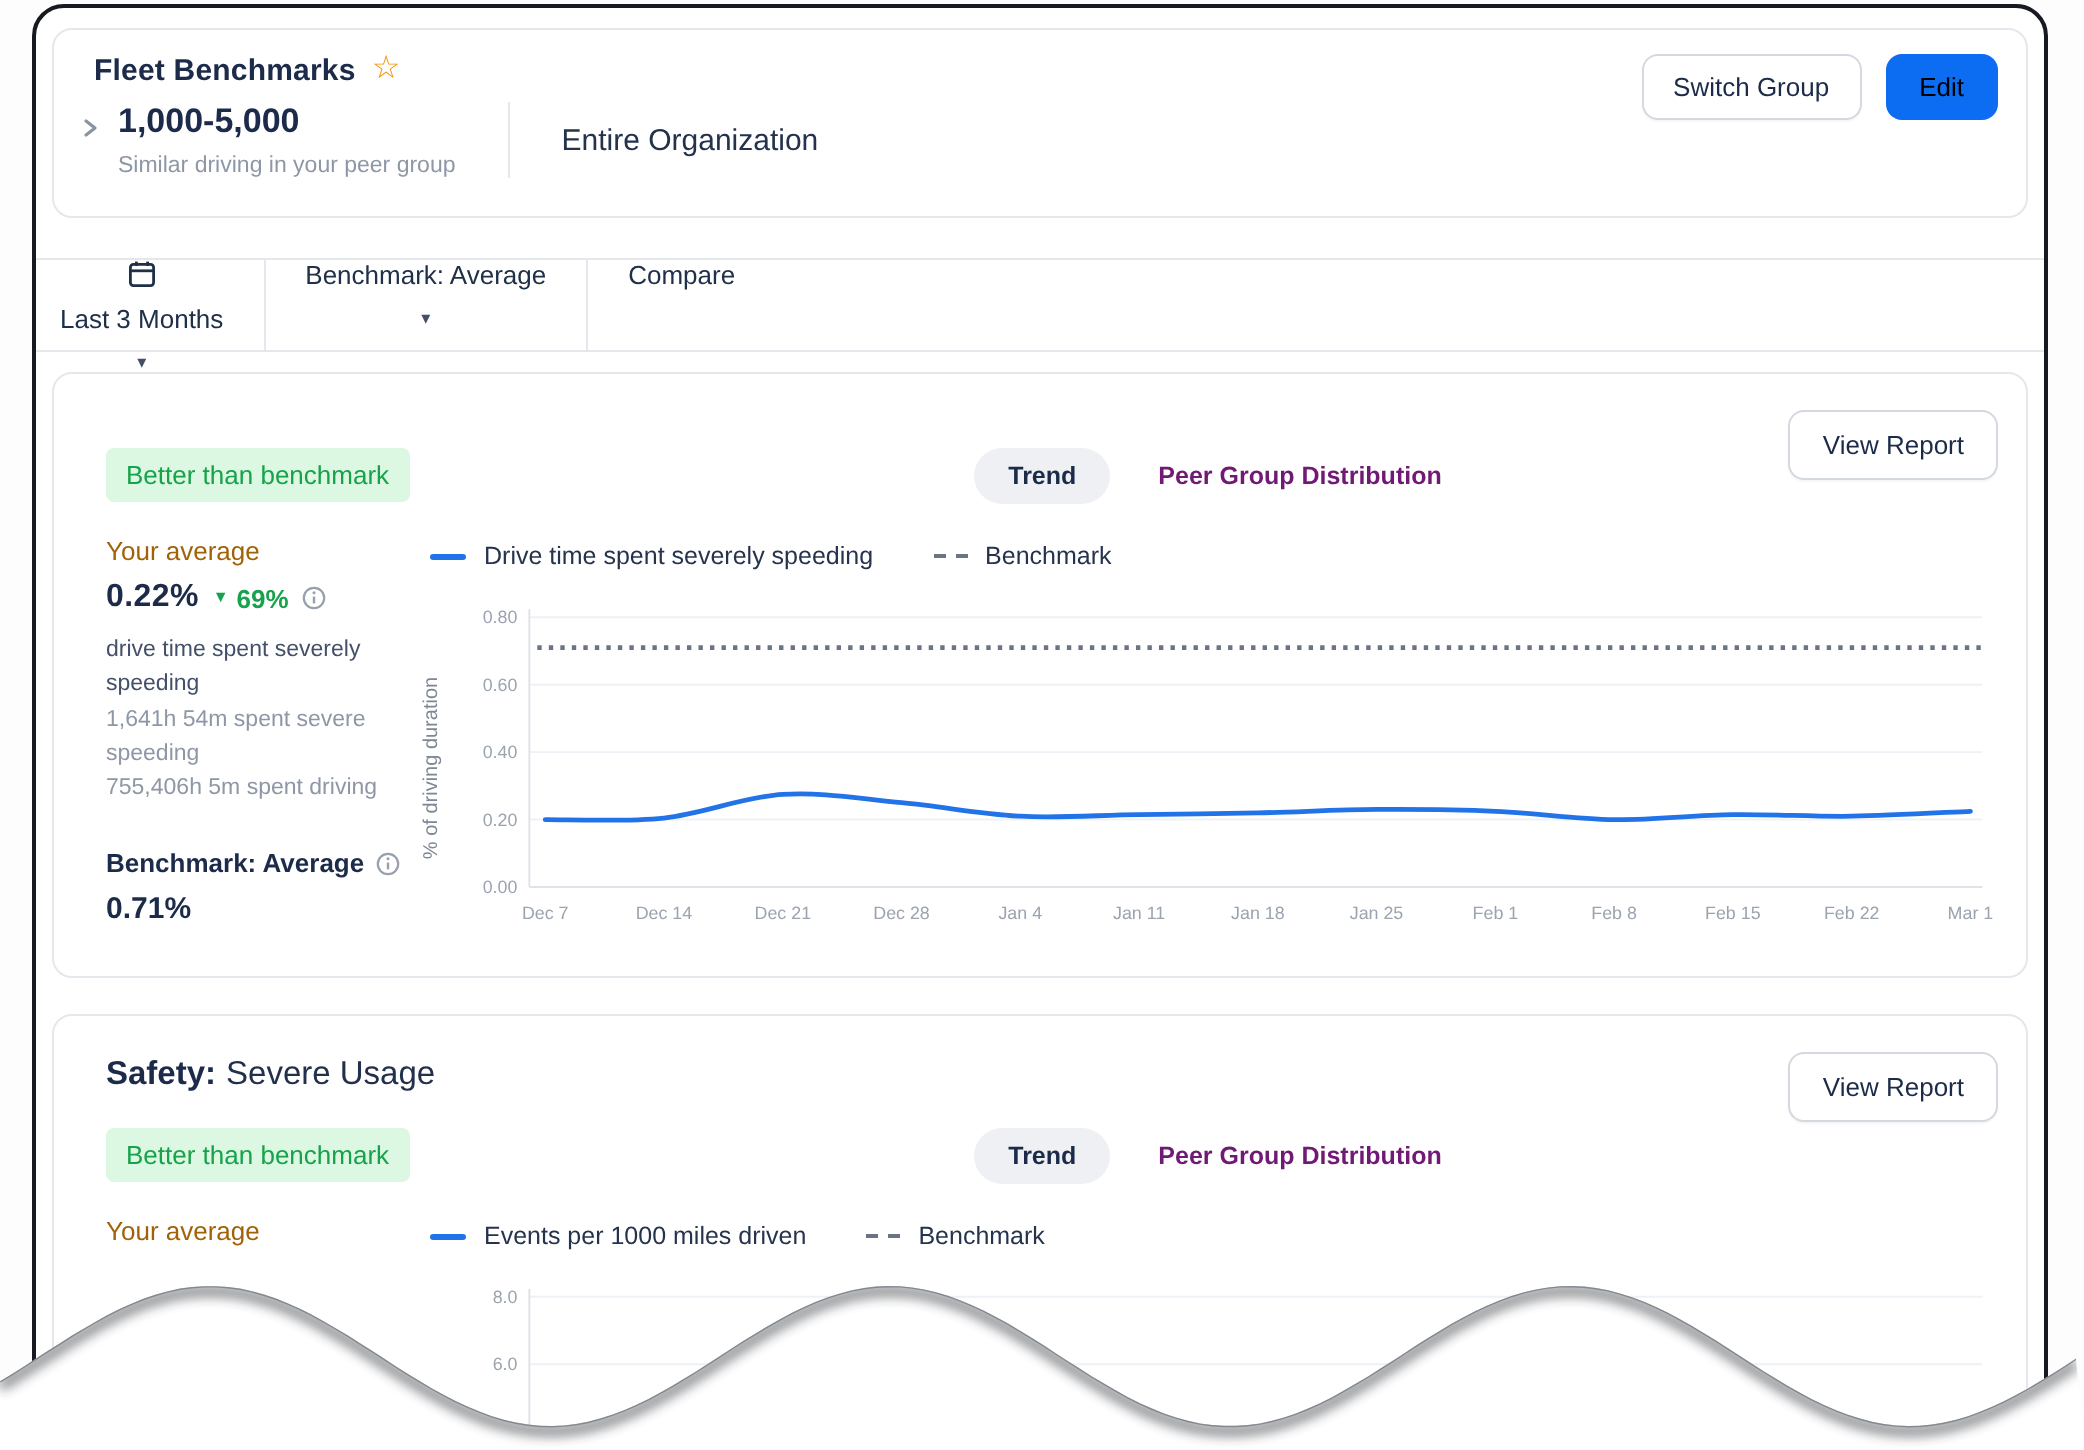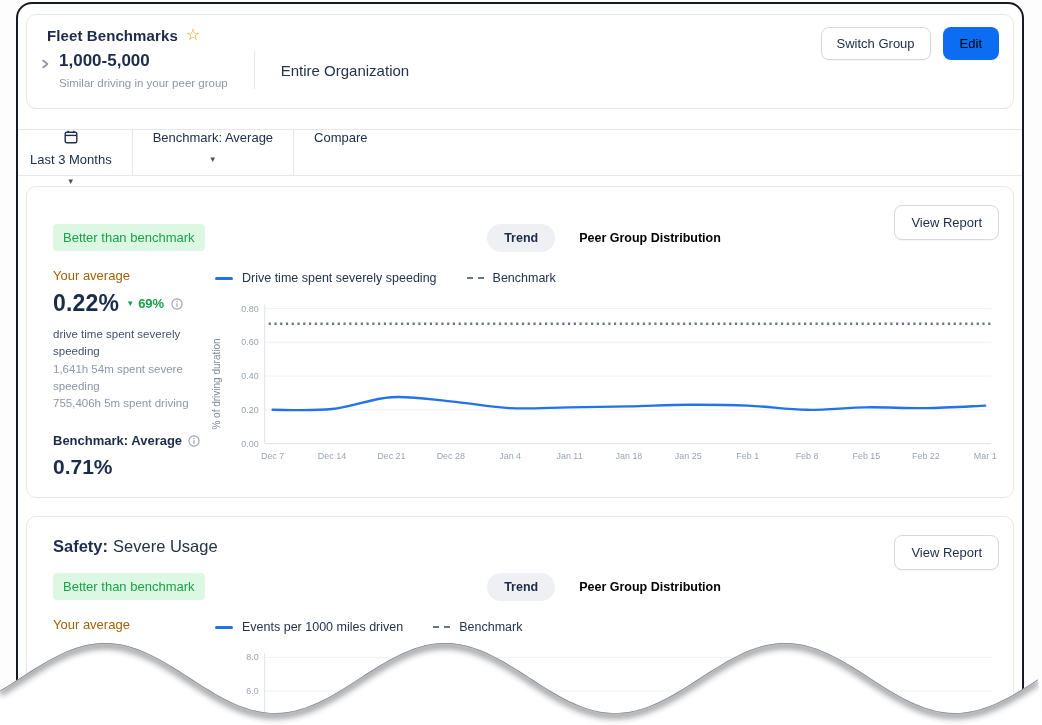--- a/index.html
+++ b/index.html
@@ -53,31 +53,31 @@
   .card-title .met{font-weight:400;margin-left:5px;color:#22304b;}
   .view-report{position:absolute;top:18px;right:14px;padding:9px 16px;}
   .card-body{display:flex;margin-top:17px;}
   .left-col{width:170px;flex:none;padding-left:14px;}
   .right-col{flex:1;min-width:0;}
 
   .badge{display:inline-block;background:var(--badge-bg);color:var(--green);
     font-size:13px;font-weight:500;padding:6px 10px;border-radius:4px;}
   .your-avg-label{margin-top:17px;font-size:13px;font-weight:500;color:#a16207;}
   .avg-row{display:flex;align-items:center;gap:7px;margin-top:7px;}
-  .avg-value{font-size:23px;font-weight:700;letter-spacing:.2px;}
+  .avg-value{font-size:16px;font-weight:700;letter-spacing:.2px;}
   .change{display:flex;align-items:center;gap:4px;color:var(--green);font-size:13px;font-weight:700;}
   .tri{font-size:8px;line-height:1;}
   .info{color:#97a0ae;display:inline-flex;cursor:pointer;}
   .desc{margin-top:9px;font-size:11.5px;line-height:1.5;color:#44506a;width:150px;}
   .detail{font-size:11.5px;line-height:1.5;color:#8e97a6;width:160px;}
   .bench-label{margin-top:21px;font-size:13px;font-weight:700;display:flex;align-items:center;gap:6px;}
-  .bench-value{margin-top:7px;font-size:21px;font-weight:700;}
+  .bench-value{margin-top:7px;font-size:15px;font-weight:700;}
 
   .tabs{display:flex;align-items:center;gap:24px;justify-content:center;}
-  .tab{font-size:12.5px;font-weight:600;color:#000000;cursor:pointer;}
+  .tab{font-size:12.5px;font-weight:600;color:#701a75;cursor:pointer;}
   .tab.active{background:#eef0f3;color:var(--navy);font-weight:700;border-radius:16px;padding:7px 17px;}
   .legend{display:flex;align-items:center;gap:30px;margin:19px 0 0 6px;
     font-size:12.5px;color:#25334d;}
   .legend-item{display:flex;align-items:center;gap:9px;}
   .sw-line{width:18px;height:3px;border-radius:2px;background:var(--line-blue);}
   .sw-dash{width:17px;border-top:2px dashed var(--bench);}
   .chart-row{display:flex;margin-top:13px;}
   .y-title{width:14px;position:relative;}
   .y-title span{position:absolute;top:50%;left:50%;transform:translate(-50%,-50%) rotate(-90deg);
     white-space:nowrap;font-size:10px;color:#7e8795;}

